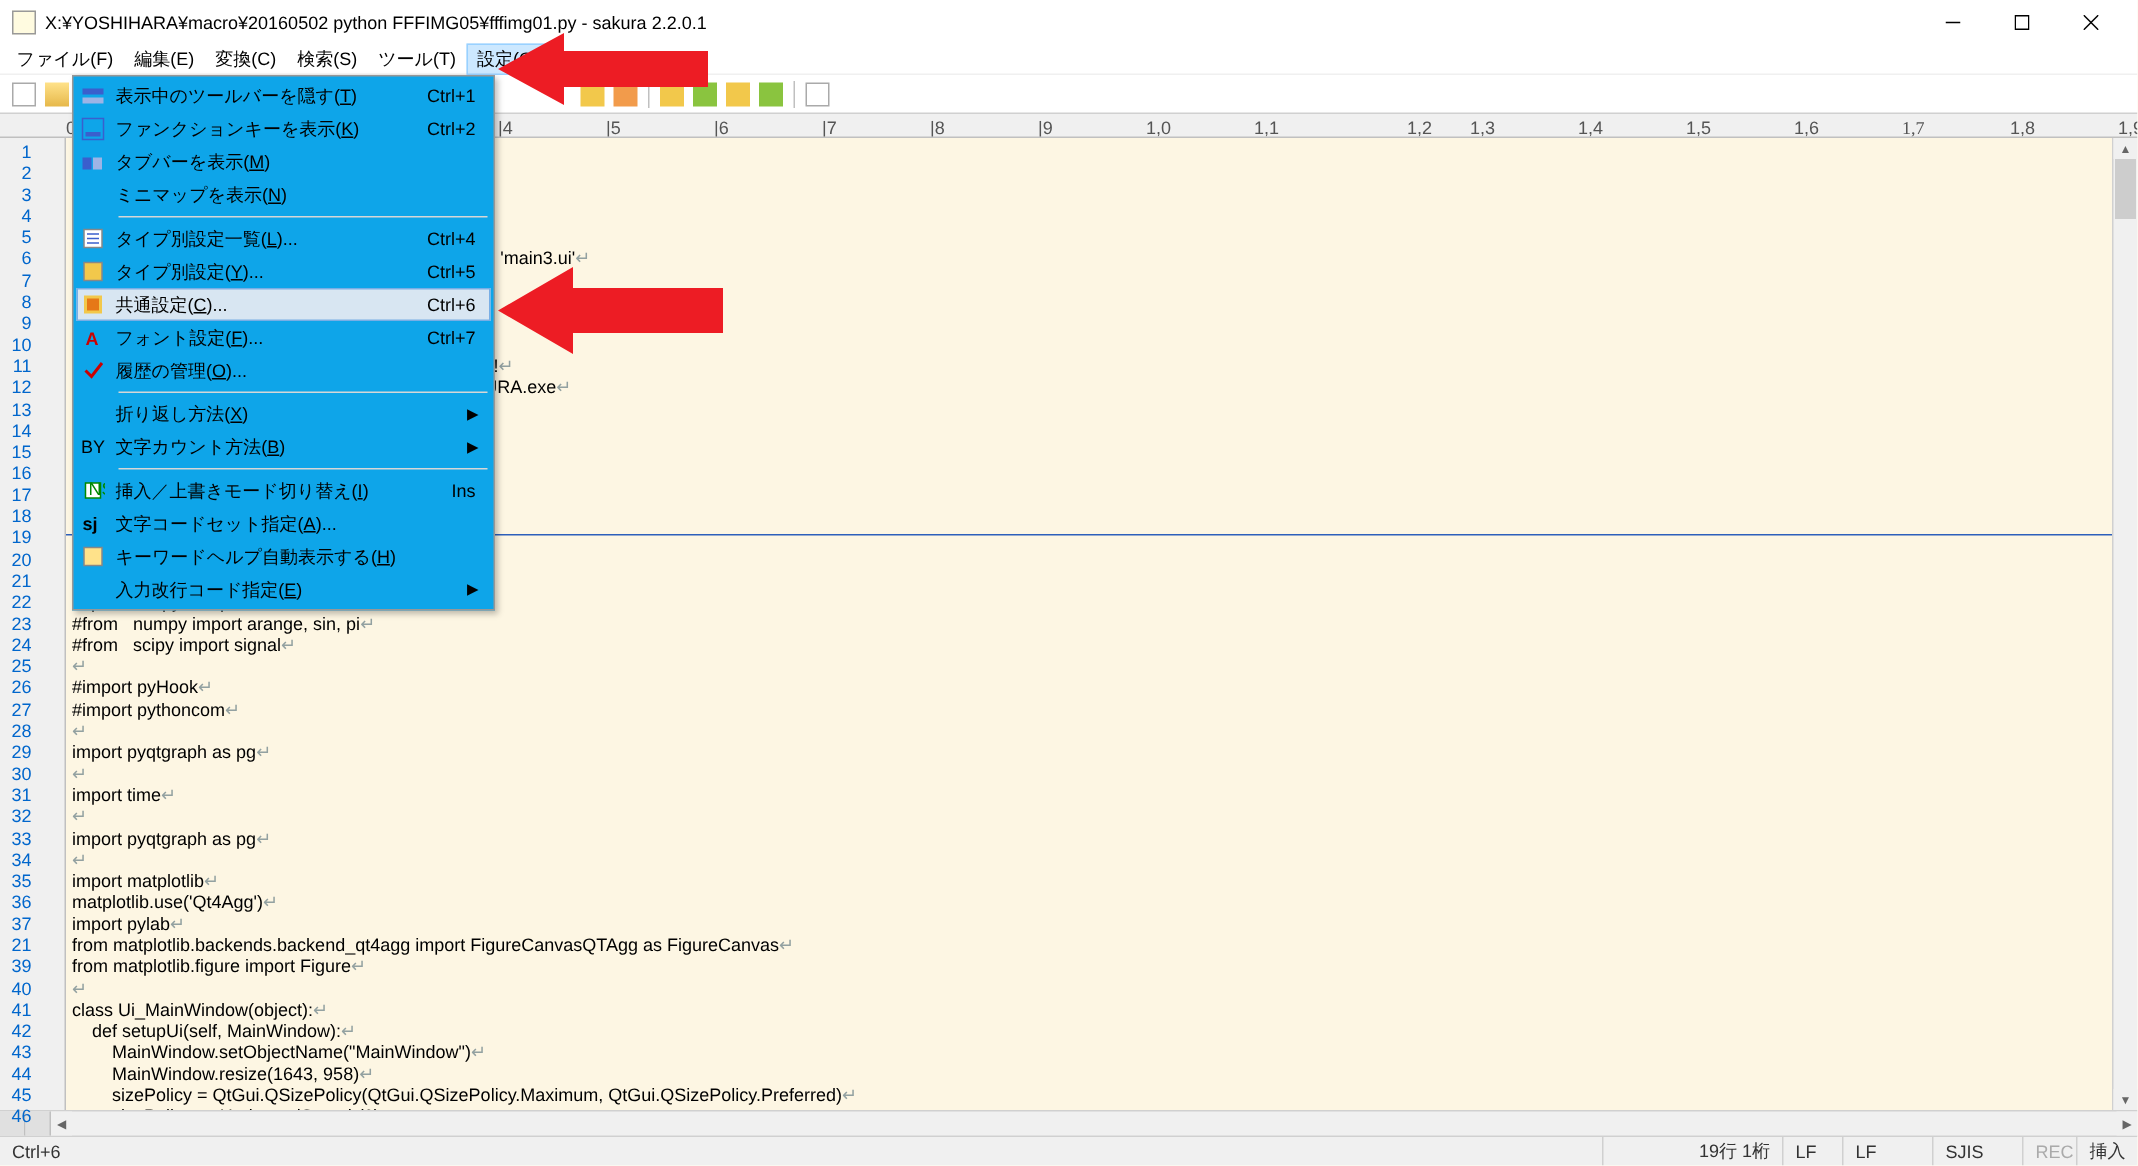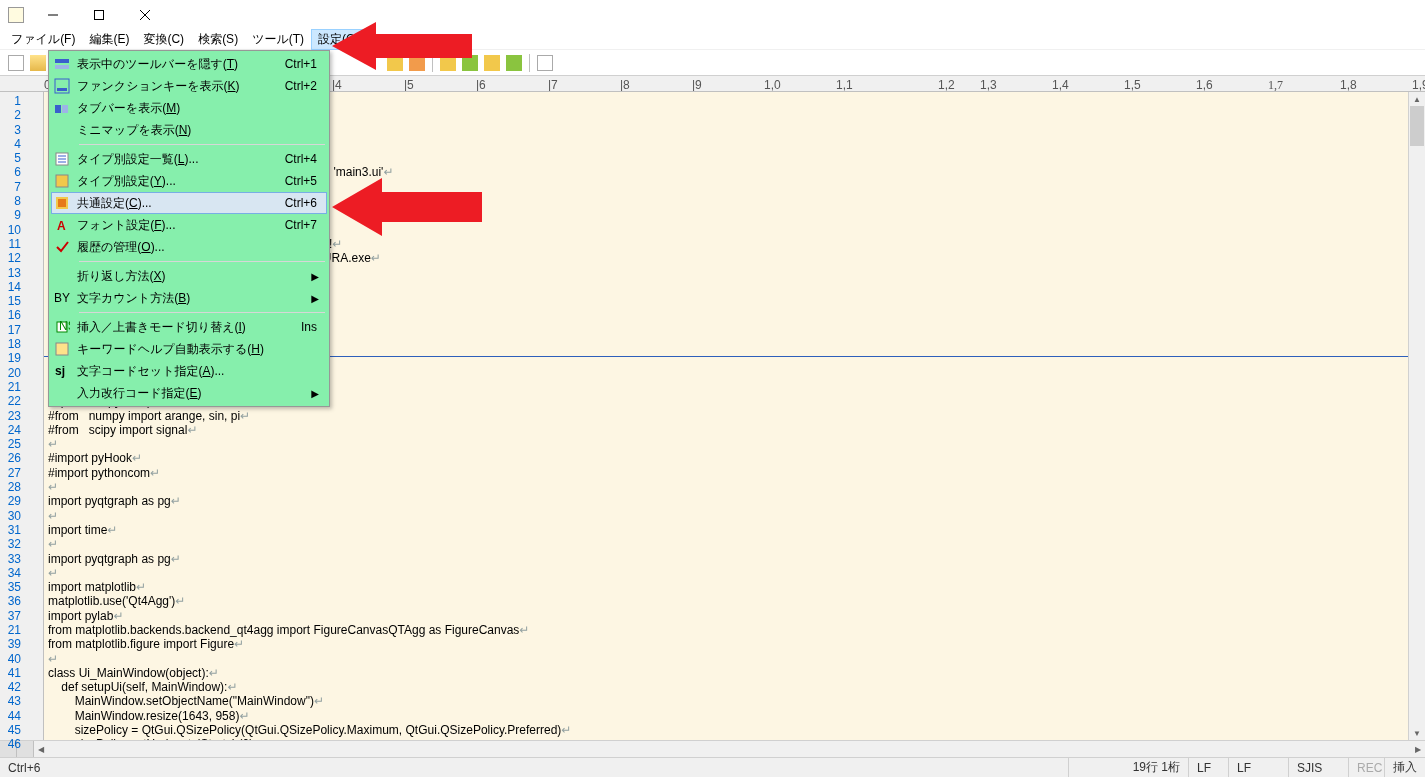--- a/index.html
+++ b/index.html
@@ -31,38 +31,39 @@
 .scroll-v .arr { position:absolute; left:0; right:0; height:14px; background:#f0f0f0; display:flex; align-items:center; justify-content:center; color:#666; font-size:8px; }
 .scroll-h { height:17px; display:flex; background:#f0f0f0; border-top:1px solid #d0d0d0; }
 .scroll-h .tab { width:17px; background:#e0e0e0; border-right:1px solid #c0c0c0; }
 .scroll-h .track { flex:1; position:relative; }
 .scroll-h .arr { position:absolute; top:0; bottom:0; width:14px; background:#f0f0f0; display:flex; align-items:center; justify-content:center; color:#666; font-size:8px; }
 .statusbar { height:20px; display:flex; align-items:center; background:#f0f0f0; border-top:1px solid #d0d0d0; font-size:11px; color:#333; }
 .statusbar .cell { padding:0 8px; border-right:1px solid #d0d0d0; height:100%; display:flex; align-items:center; }
 .statusbar .cell.first { flex:1; border-right:1px solid #d0d0d0; }
 .statusbar .cell.dim { color:#aaa; }
 
-.dropdown { position:absolute; left:48px; top:50px; width:282px; background:#86efac; border:1px solid #979797; box-shadow:2px 2px 4px rgba(0,0,0,.25); padding:2px; z-index:100; }
+.dropdown { position:absolute; left:48px; top:50px; width:282px; background:#0ea5e9; border:1px solid #979797; box-shadow:2px 2px 4px rgba(0,0,0,.25); padding:2px; z-index:100; }
 .dropdown .row { display:flex; align-items:center; height:22px; padding:0 4px 0 2px; position:relative; }
 .dropdown .row.hover { background:#d8e6f2; border:1px solid #78aee5; padding:0 3px 0 1px; }
 .dropdown .row .icn { width:18px; height:18px; margin-right:6px; display:flex; align-items:center; justify-content:center; }
 .dropdown .row .lbl { flex:1; font-size:12px; }
 .dropdown .row .lbl u { text-decoration:underline; }
 .dropdown .row .sc { font-size:12px; color:#000; padding-right:6px; }
 .dropdown .row .sub { font-size:10px; color:#000; padding-right:4px; }
 .dropdown .sep { height:1px; background:#d7d7d7; margin:3px 2px 3px 28px; }
 
 .arrow { position:absolute; z-index:200; }
 .arrow svg { display:block; }
 </style>
 </head>
 <body>
 
 <div class="titlebar">
   <div class="icon"></div>
+  <div class="title">X:¥YOSHIHARA¥macro¥20160502 python FFFIMG05¥fffimg01.py - sakura 2.2.0.1</div>
   <div class="winbtns">
     <div class="winbtn">
         <svg viewBox="0 0 10 10">
           <line x1="0" y1="5" x2="10" y2="5" stroke="#000"></line>
         </svg>
       </div>
     <div class="winbtn">
         <svg viewBox="0 0 10 10">
           <rect x="0.5" y="0.5" width="9" height="9" fill="none" stroke="#000"></rect>
         </svg>
@@ -331,32 +332,32 @@
           <rect x="3" y="3" width="10" height="10" fill="#fff" stroke="#080"></rect>
           <text x="5" y="11" font-size="7" fill="#080">NS</text>
         </svg>
       </div>
       <div class="lbl">挿入／上書きモード切り替え(<u>I</u>)</div>
       <div class="sc">Ins</div>
     </div>
     <div class="row">
       <div class="icn">
         <svg width="16" height="16">
+          <text x="1" y="12" font-size="9" fill="#000" font-weight="bold">sj</text>
+        </svg>
+      </div>
+      <div class="lbl">文字コードセット指定(<u>A</u>)...</div>
+    </div>
+    <div class="row">
+      <div class="icn">
+        <svg width="16" height="16">
           <rect x="2" y="2" width="12" height="12" fill="#ffe28a" stroke="#888"></rect>
         </svg>
       </div>
       <div class="lbl">キーワードヘルプ自動表示する(<u>H</u>)</div>
-    </div>
-    <div class="row">
-      <div class="icn">
-        <svg width="16" height="16">
-          <text x="1" y="12" font-size="9" fill="#000" font-weight="bold">sj</text>
-        </svg>
-      </div>
-      <div class="lbl">文字コードセット指定(<u>A</u>)...</div>
     </div>
     <div class="row">
       <div class="icn"></div>
       <div class="lbl">入力改行コード指定(<u>E</u>)</div>
       <div class="sub">▶</div>
     </div>
   </div>
 
 <div class="arrow" style="left:332px;top:16px">
   <svg width="140" height="60">

